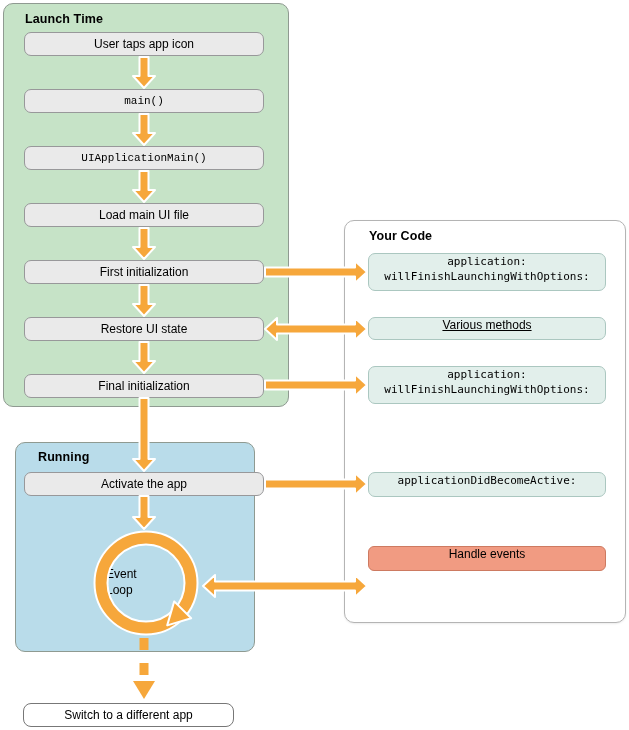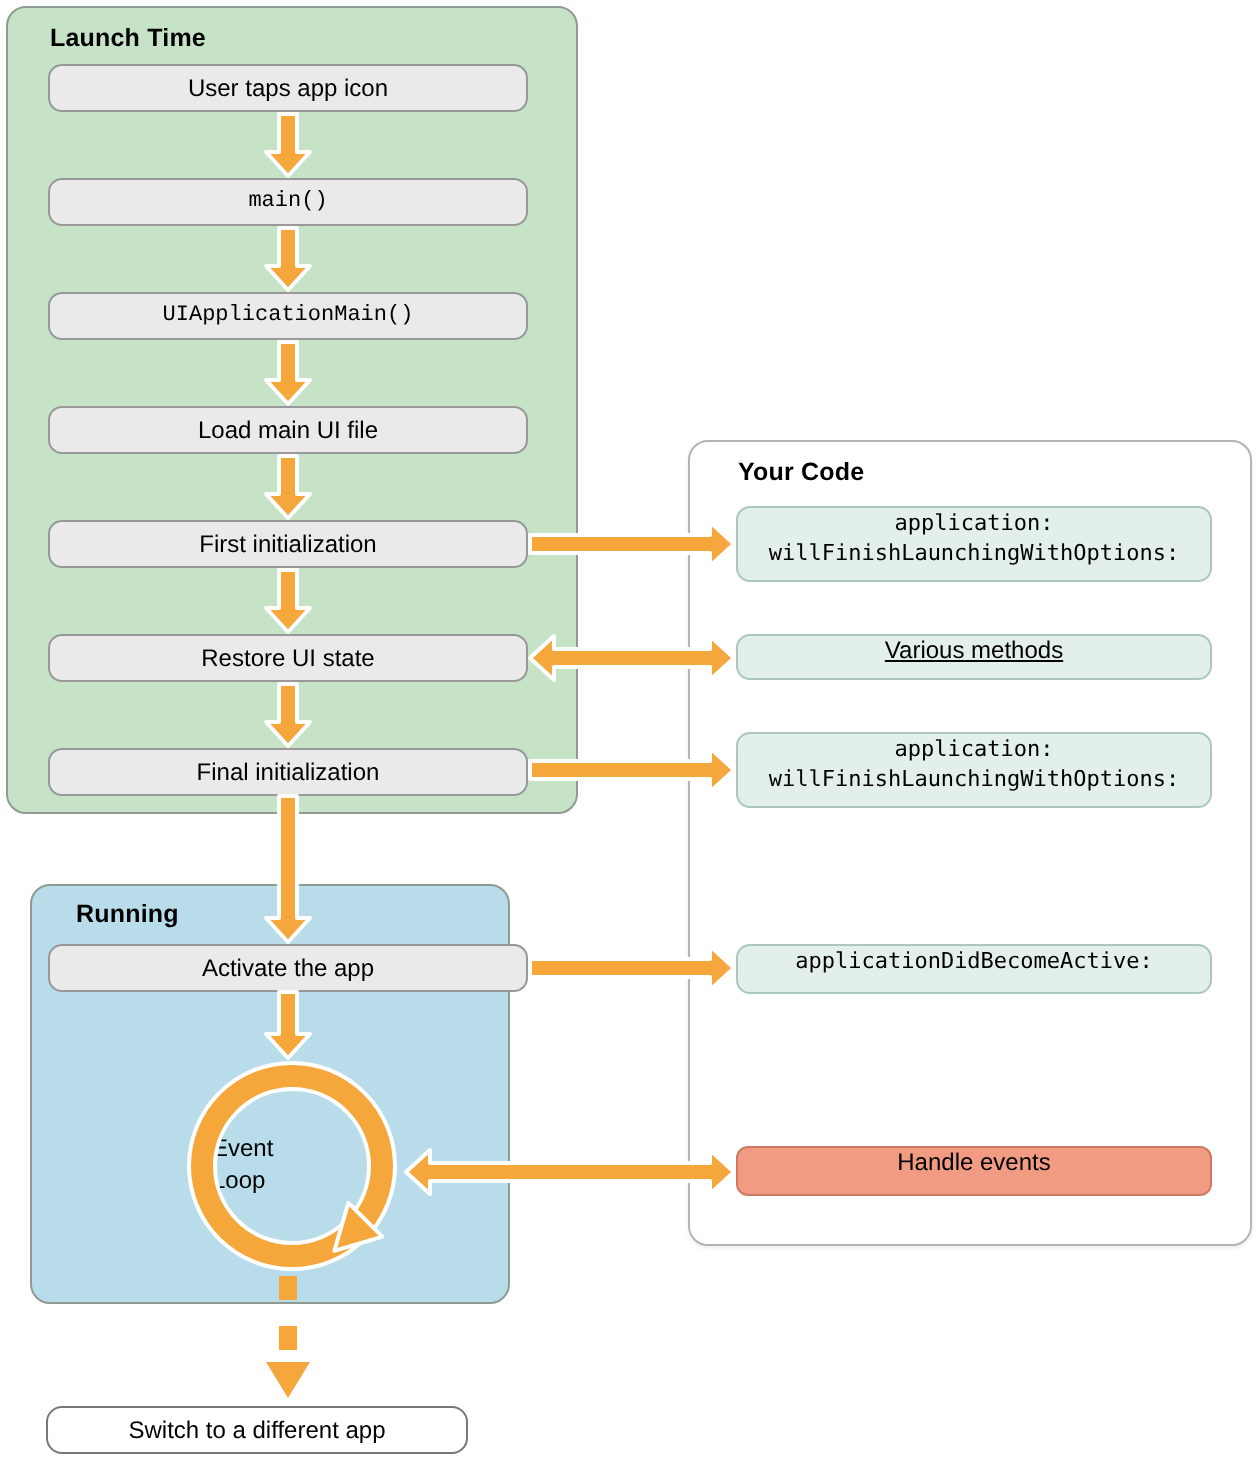--- a/index.html
+++ b/index.html
@@ -120,21 +120,21 @@
   <div class="codebox sans" style="top:317px;height:23px;">
     <div>Various methods</div>
   </div>
   <div class="codebox" style="top:366px;height:38px;">
     <div>application:</div>
     <div>willFinishLaunchingWithOptions:</div>
   </div>
   <div class="codebox" style="top:472px;height:25px;">
     <div>applicationDidBecomeActive:</div>
   </div>
-  <div class="codebox salmon" style="top:573px;height:25px;">
+  <div class="codebox salmon" style="top:546px;height:25px;">
     <div>Handle events</div>
   </div>
 
   <div class="event-loop-label">
     <div>Event</div>
     <div>Loop</div>
   </div>
 
   <div class="switch-box">
     <span>Switch to a different app</span>

